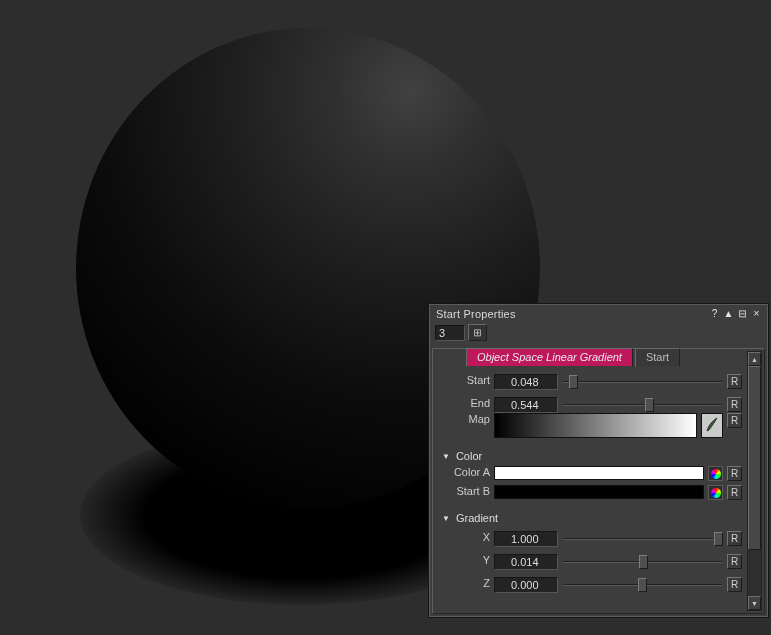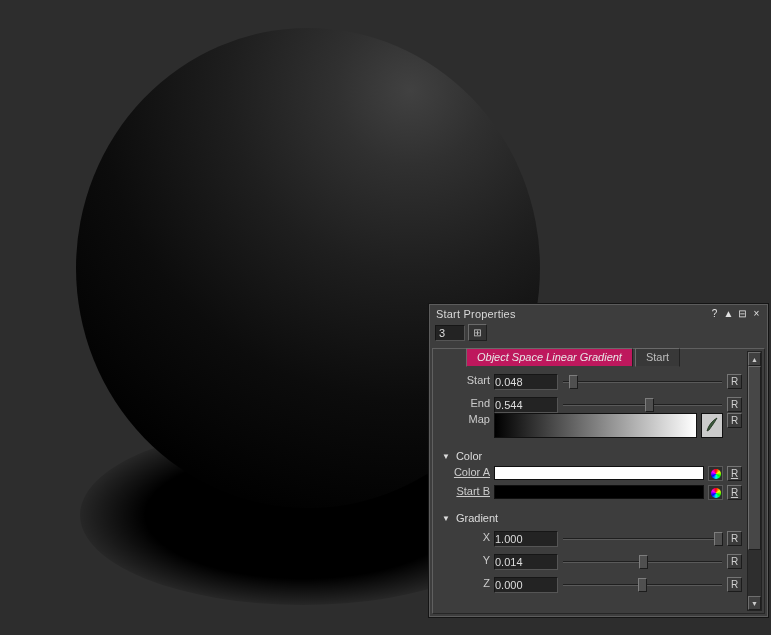--- a/index.html
+++ b/index.html
@@ -68,21 +68,21 @@
     cursor: default; white-space: nowrap;
   }
   .tab.active { background: #be185d; color: #e8e8e8; font-style: italic; }
 
   .prow { display: flex; gap: 4px; margin-top: 7px; }
   .plabel { width: 50px; text-align: right; color: #cccccc; flex: 0 0 auto; }
   .pinput {
     width: 64px; height: 16px; flex: 0 0 auto;
     background: #232323; color: #dddddd;
     border: 1px solid; border-color: #161616 #555 #555 #161616;
-    font: 11px "Liberation Sans", sans-serif; padding: 0 0;
+    font: 11px "Liberation Sans", sans-serif; padding: 0 16px;
   }
   .slider { flex: 1; position: relative; height: 16px; }
   .slider .track {
     position: absolute; left: 1px; right: 1px; top: 7px; height: 2px;
     background: #1f1f1f; border-bottom: 1px solid #5a5a5a;
   }
   .slider .handle {
     position: absolute; top: 1px; width: 9px; height: 14px;
     background: #4f4f4f;
     border: 1px solid; border-color: #7d7d7d #1c1c1c #1c1c1c #7d7d7d;
@@ -98,21 +98,21 @@
   .mapstrip { flex: 1; height: 25px; border: 1px solid #101010; }
   .penbtn {
     flex: 0 0 auto; width: 22px; height: 25px; padding: 0;
     background: #cbcbcb; border: 1px solid #101010;
     display: flex; align-items: center; justify-content: center; cursor: default;
   }
 
   .section { display: flex; align-items: center; gap: 6px; margin: 12px 0 0 2px; color: #dddddd; }
   .section .arrow { font-size: 8px; color: #dddddd; }
 
-  .colorrow { margin-top: 4px; text-decoration: underline; }
+  .colorrow { margin-top: 4px; }
   .swatch { flex: 1; height: 14px; border: 1px solid #101010; }
   .pickbtn {
     flex: 0 0 auto; width: 15px; height: 15px; padding: 0;
     background: #2e2e2e; border: 1px solid #5a5a5a;
     display: flex; align-items: center; justify-content: center; cursor: default;
   }
   .rgbdot {
     width: 10px; height: 10px; border-radius: 50%;
     background: conic-gradient(#f00, #ff0, #0f0, #0ff, #00f, #f0f, #f00);
   }

